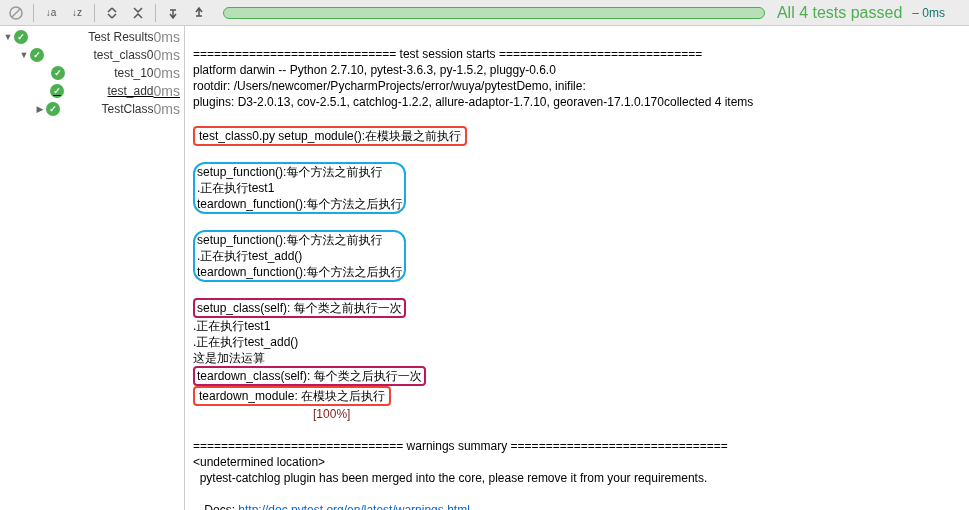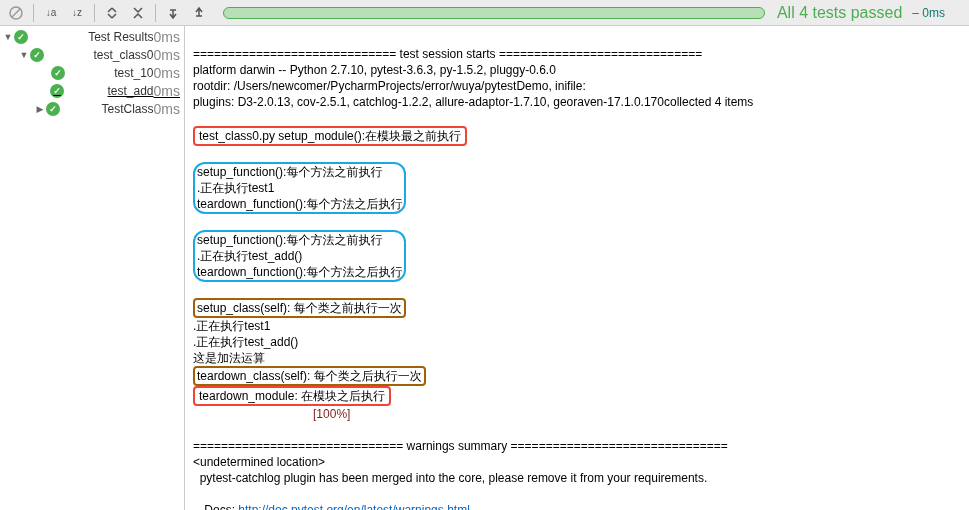--- a/index.html
+++ b/index.html
@@ -14,21 +14,21 @@
 .tree { width:185px; border-right:1px solid #ccc; overflow:auto; padding-top:2px; }
 .tree-row { display:flex; align-items:center; height:18px; padding-right:4px; position:relative; }
 .arrow { width:12px; text-align:center; color:#666; font-size:9px; cursor:pointer; }
 .check { width:14px; height:14px; border-radius:50%; background:#4caf50; display:flex; align-items:center; justify-content:center; margin-right:4px; }
 .check::before { content:"✓"; color:#fff; font-size:9px; font-weight:bold; }
 .tree-label { flex:1; font-size:12px; color:#333; white-space:nowrap; overflow:hidden;text-align:right; }
 .tree-time { font-size:14px; color:#888; }
 .output { flex:1; overflow:auto; font-family:Menlo,monospace; font-size:12px; line-height:16px; padding:4px 8px; white-space:pre; color:#000; }
 .box-red { border:2px solid #f14436; border-radius:4px; display:inline-block; padding:0 4px; }
 .box-blue { border:2px solid #1ba9e6; border-radius:12px; display:inline-block; padding:0 2px; }
-.box-green { border:2px solid #a16207; border-radius:4px; display:inline-block; padding:0 2px; }
+.box-green { border:2px solid #be185d; border-radius:4px; display:inline-block; padding:0 2px; }
 .grey-text { color:#7f1d1d; }
 .link { color:#0066cc; text-decoration:underline; cursor:pointer; }
 svg { display:block; }
 </style>
 </head>
 <body>
 
 <div class="toolbar">
   <div class="btn">
       <svg width="14" height="14">

